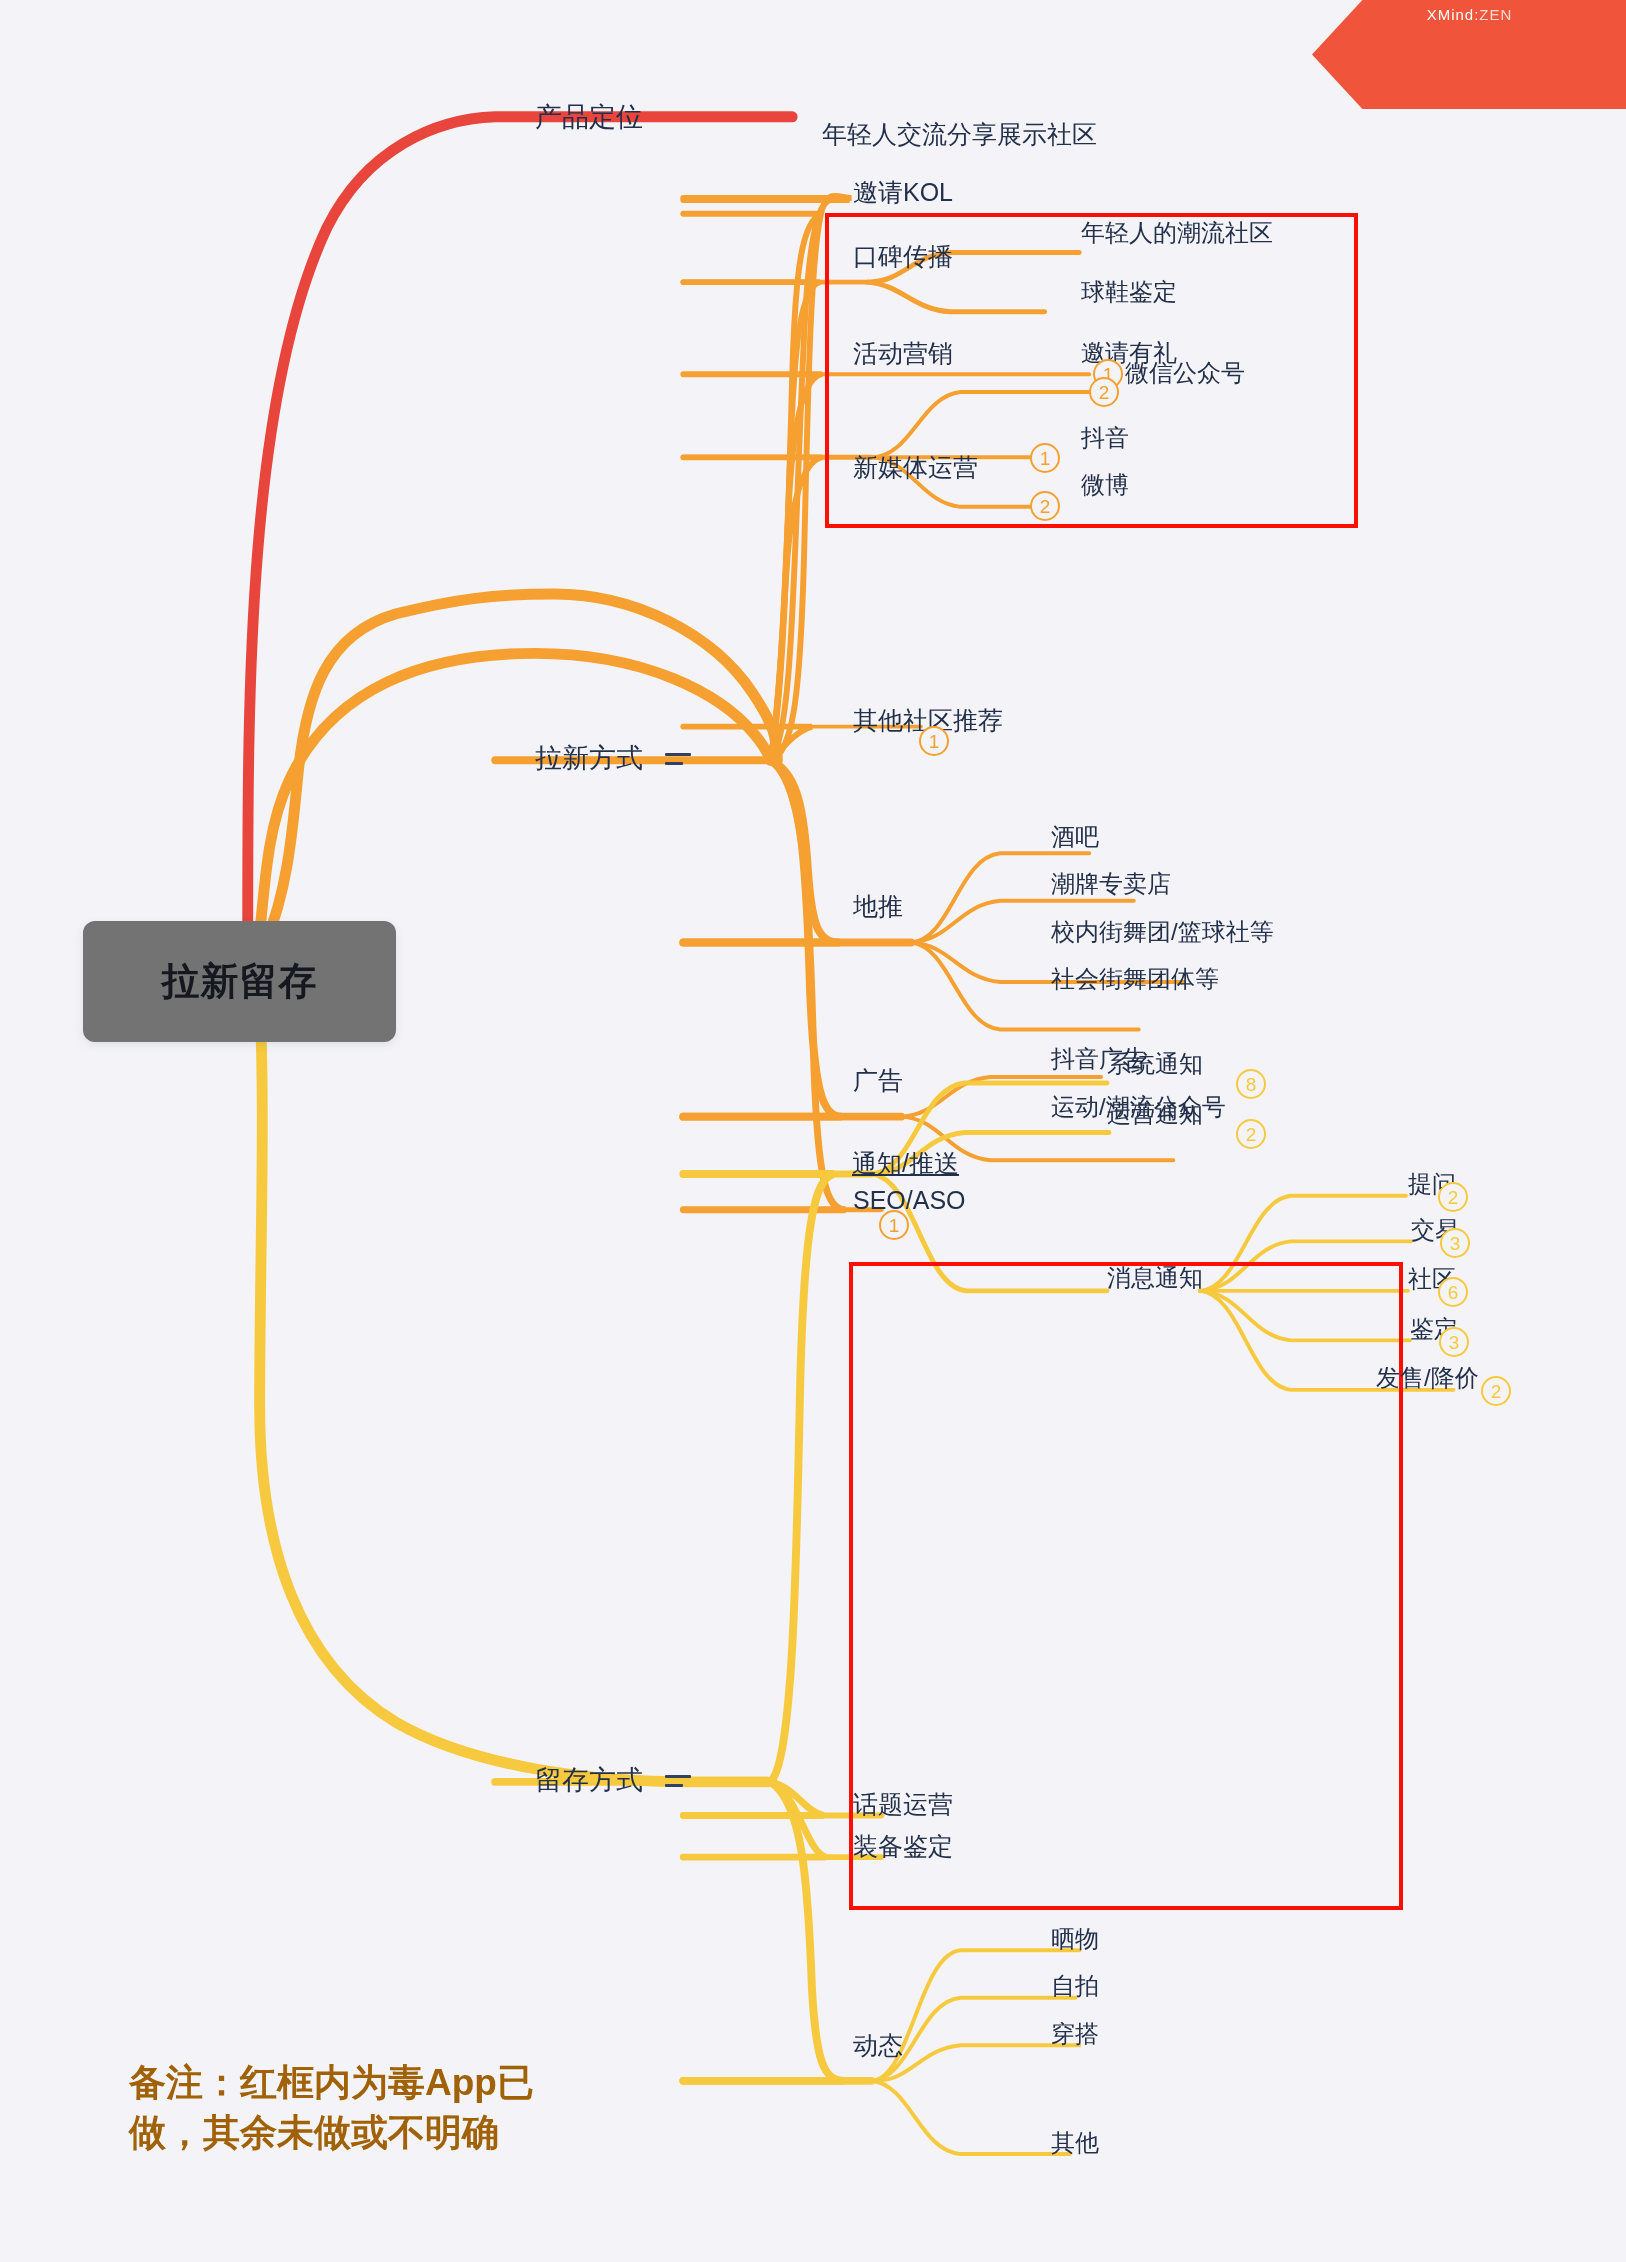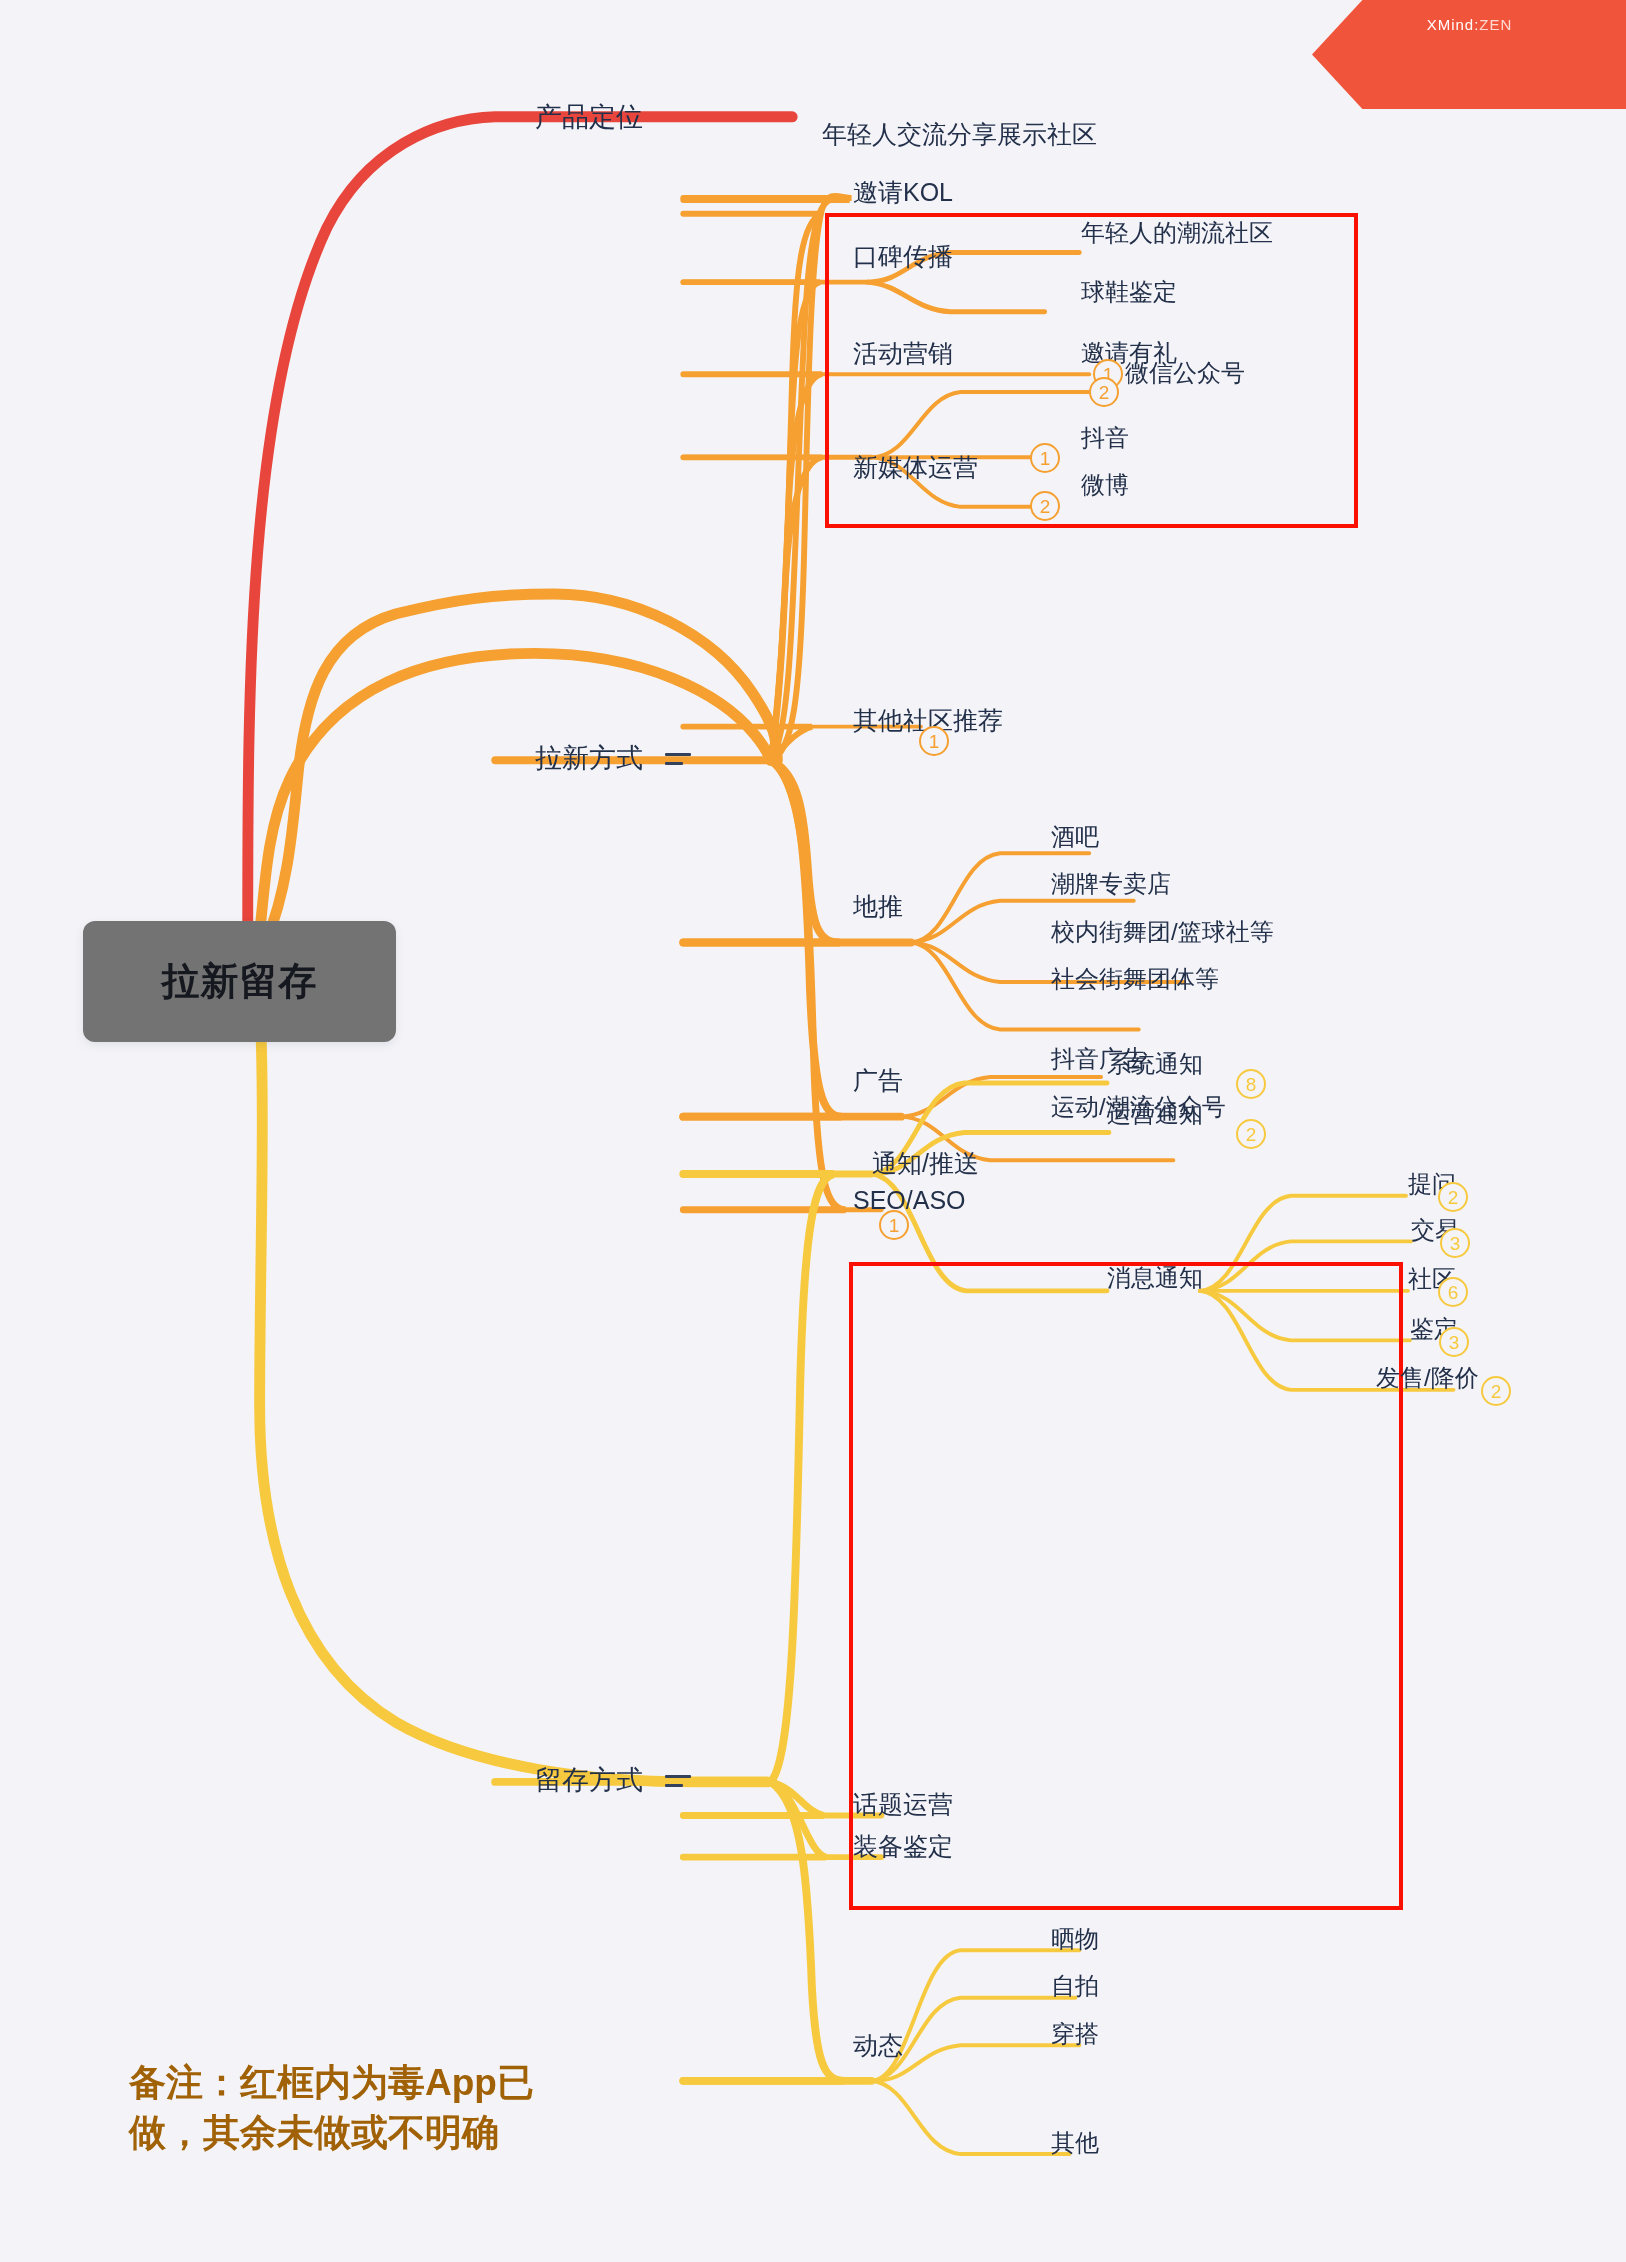--- a/index.html
+++ b/index.html
@@ -16,21 +16,21 @@
 
   
   .trial-banner{
     position:absolute; top:0; right:0;
     width:315px; height:109px;
     background:#f0553c;
     clip-path:polygon(16% 0, 100% 0, 100% 100%, 16% 100%, 0 50%);
     color:#fff; text-align:center;
   }
   .trial-title{ font-size:35px; font-weight:bold; letter-spacing:2px; padding-top:16px; }
-  .trial-sub{ font-size:15px; letter-spacing:1px; margin-top:16px; }
+  .trial-sub{ font-size:15px; letter-spacing:1px; margin-top:6px; }
   .trial-sub .zen{ color:#ffd9d1; }
 
   
   .node{
     position:absolute; white-space:nowrap;
     color:#23304a; font-size:25px; line-height:1;
   }
   .node.lvl1{ font-size:27px; }
   .node.lvl2{ font-size:25px; }
   .node.lvl3{ font-size:24px; }
@@ -281,21 +281,21 @@
     <span>运动/潮流公众号</span>
   </div>
 
   <div class="node lvl2" style="left:853px; top:1188px;">
     <span>SEO/ASO</span>
   </div>
   <div class="badge o" style="left:879px; top:1210px;">
     <span>1</span>
   </div>
 
-  <div class="node lvl2" style="left:872px; top:1151px;">
+  <div class="node lvl2" style="left:852px; top:1151px;text-decoration:underline;">
     <span>通知/推送</span>
   </div>
 
   <div class="node lvl3" style="left:1107px; top:1052px;">
     <span>系统通知</span>
   </div>
   <div class="badge y" style="left:1236px; top:1069px;">
     <span>8</span>
   </div>
 

